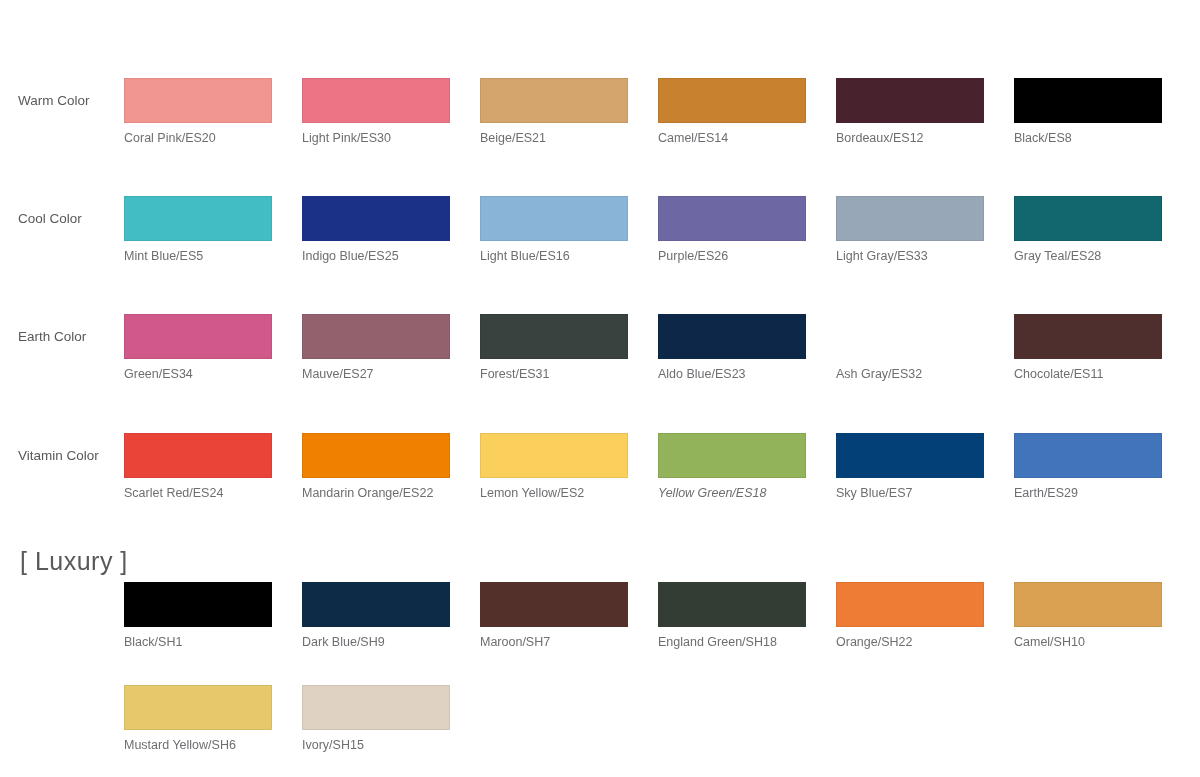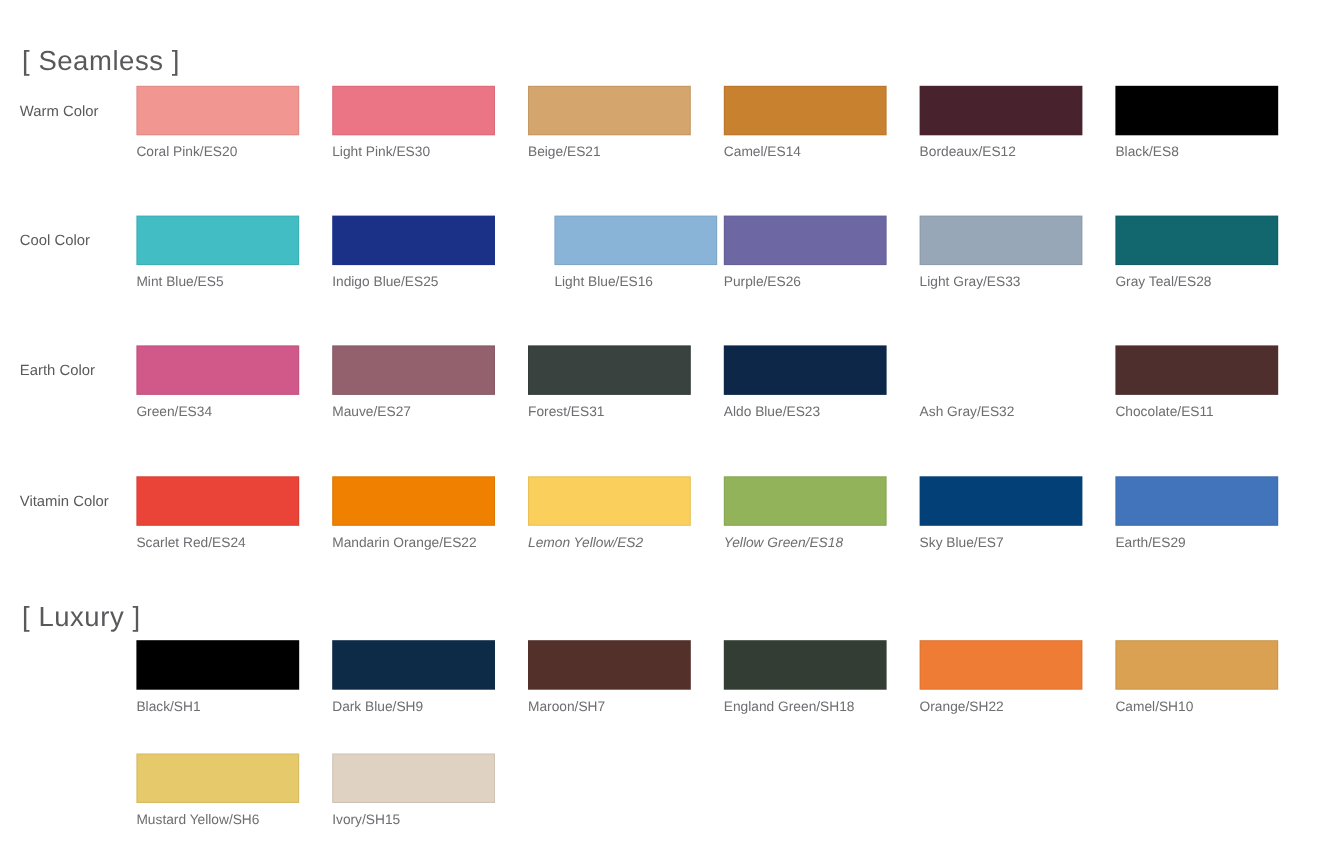--- a/index.html
+++ b/index.html
@@ -70,21 +70,20 @@
   
   .swatch-chip.dark {
     border-color: rgba(255, 255, 255, 0.0);
   }
 </style>
 </head>
 <body>
 
 <div class="page">
 
-  <h1 class="section-title" id="section-seamless-title">[ Seamless ]</h1>
 
   <h1 class="section-title" id="section-luxury-title">[ Luxury ]</h1>
 
   <div id="swatch-layer">
       <div class="row-label" style="top: 94px;">Warm Color</div>
       <div class="swatch-cell" style="left: 124px; top: 78px;">
         <div class="swatch-chip" style="background: rgb(241, 150, 144);"></div>
         <div class="swatch-label">Coral Pink/ES20</div>
       </div>
       <div class="swatch-cell" style="left: 302px; top: 78px;">
@@ -109,21 +108,21 @@
       </div>
       <div class="row-label" style="top: 212px;">Cool Color</div>
       <div class="swatch-cell" style="left: 124px; top: 196px;">
         <div class="swatch-chip" style="background: rgb(66, 189, 196);"></div>
         <div class="swatch-label">Mint Blue/ES5</div>
       </div>
       <div class="swatch-cell" style="left: 302px; top: 196px;">
         <div class="swatch-chip dark" style="background: rgb(27, 49, 136);"></div>
         <div class="swatch-label">Indigo Blue/ES25</div>
       </div>
-      <div class="swatch-cell" style="left: 480px; top: 196px; margin-left: 24px;">
+      <div class="swatch-cell" style="left: 480px; top: 196px;">
         <div class="swatch-chip" style="background: rgb(137, 180, 215);"></div>
         <div class="swatch-label">Light Blue/ES16</div>
       </div>
       <div class="swatch-cell" style="left: 658px; top: 196px;">
         <div class="swatch-chip" style="background: rgb(109, 104, 164);"></div>
         <div class="swatch-label">Purple/ES26</div>
       </div>
       <div class="swatch-cell" style="left: 836px; top: 196px;">
         <div class="swatch-chip" style="background: rgb(152, 167, 183);"></div>
         <div class="swatch-label">Light Gray/ES33</div>
@@ -159,21 +158,21 @@
       </div>
       <div class="row-label" style="top: 449px;">Vitamin Color</div>
       <div class="swatch-cell" style="left: 124px; top: 433px;">
         <div class="swatch-chip" style="background: rgb(234, 68, 56);"></div>
         <div class="swatch-label">Scarlet Red/ES24</div>
       </div>
       <div class="swatch-cell" style="left: 302px; top: 433px;">
         <div class="swatch-chip" style="background: rgb(239, 128, 0);"></div>
         <div class="swatch-label">Mandarin Orange/ES22</div>
       </div>
-      <div class="swatch-cell" style="left: 480px; top: 433px; font-style: italic;">
+      <div class="swatch-cell" style="left: 480px; top: 433px;">
         <div class="swatch-chip" style="background: rgb(251, 207, 92);"></div>
         <div class="swatch-label">Lemon Yellow/ES2</div>
       </div>
       <div class="swatch-cell" style="left: 658px; top: 433px; font-style: italic;">
         <div class="swatch-chip" style="background: rgb(146, 179, 89);"></div>
         <div class="swatch-label">Yellow Green/ES18</div>
       </div>
       <div class="swatch-cell" style="left: 836px; top: 433px;">
         <div class="swatch-chip dark" style="background: rgb(2, 64, 119);"></div>
         <div class="swatch-label">Sky Blue/ES7</div>

